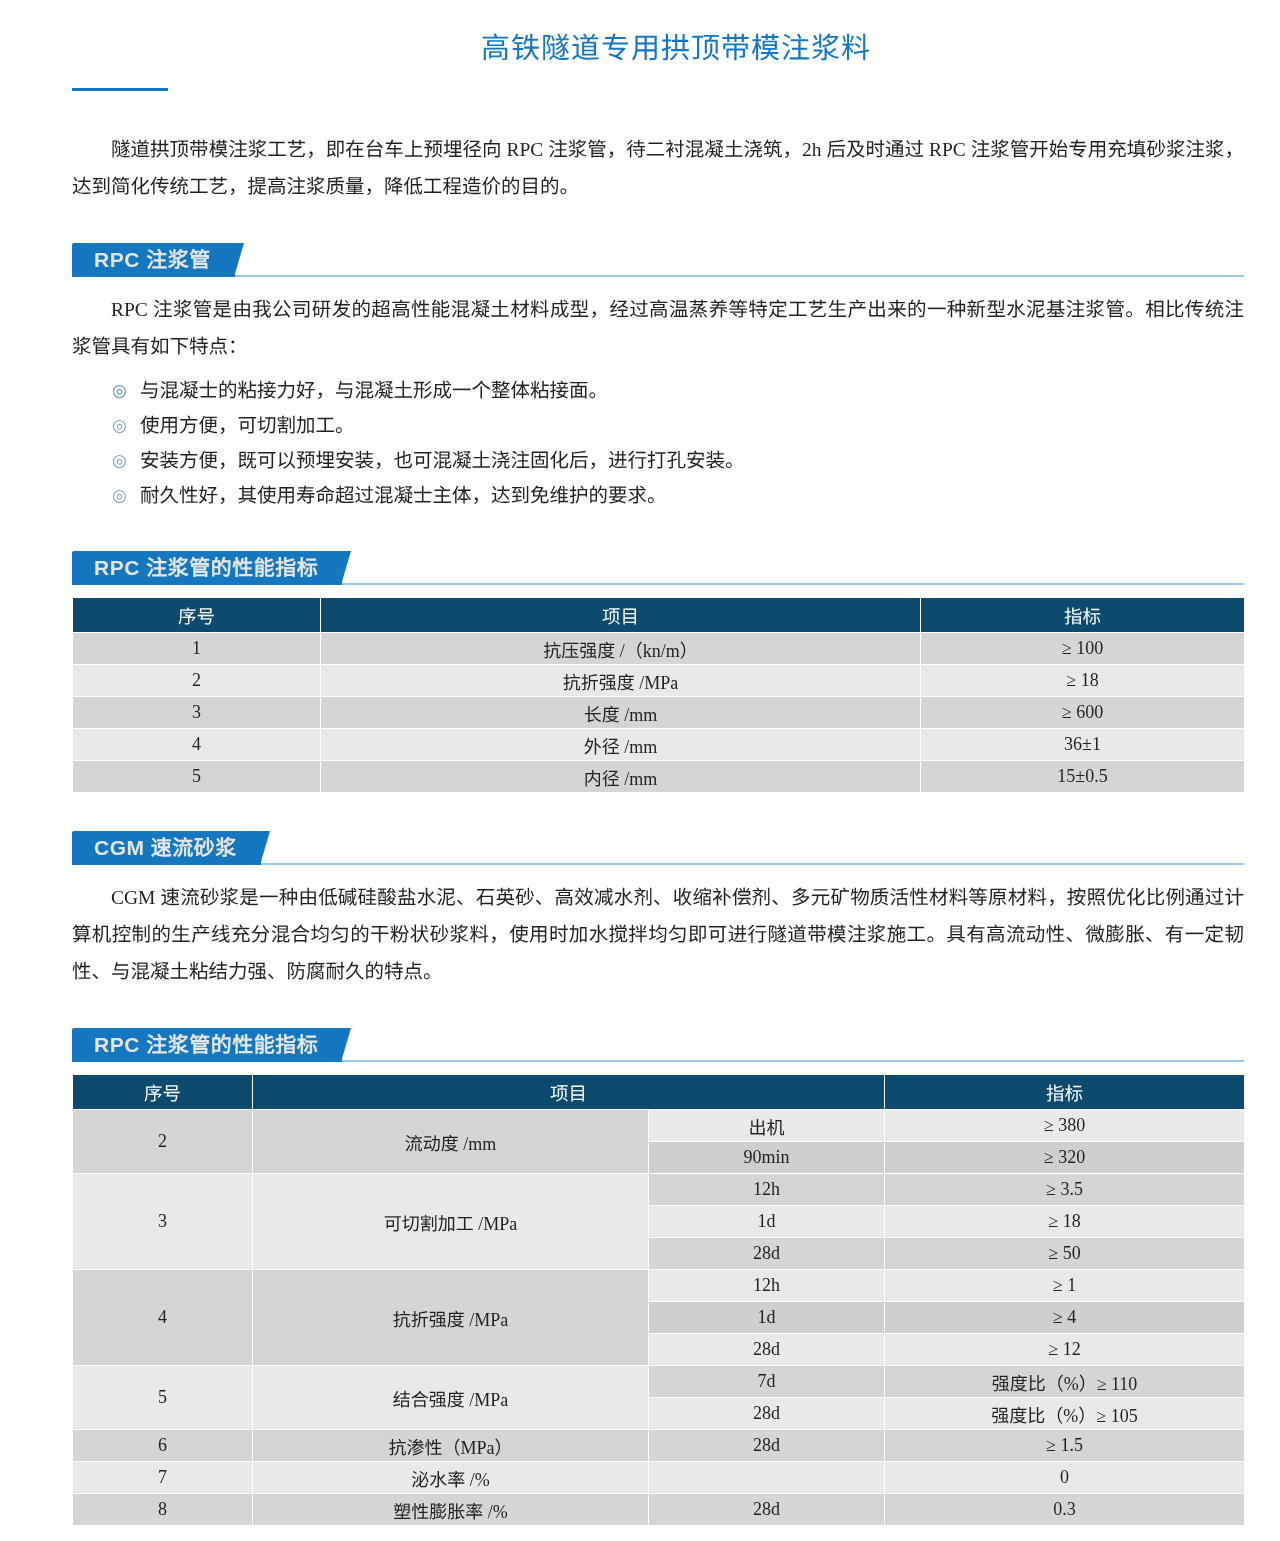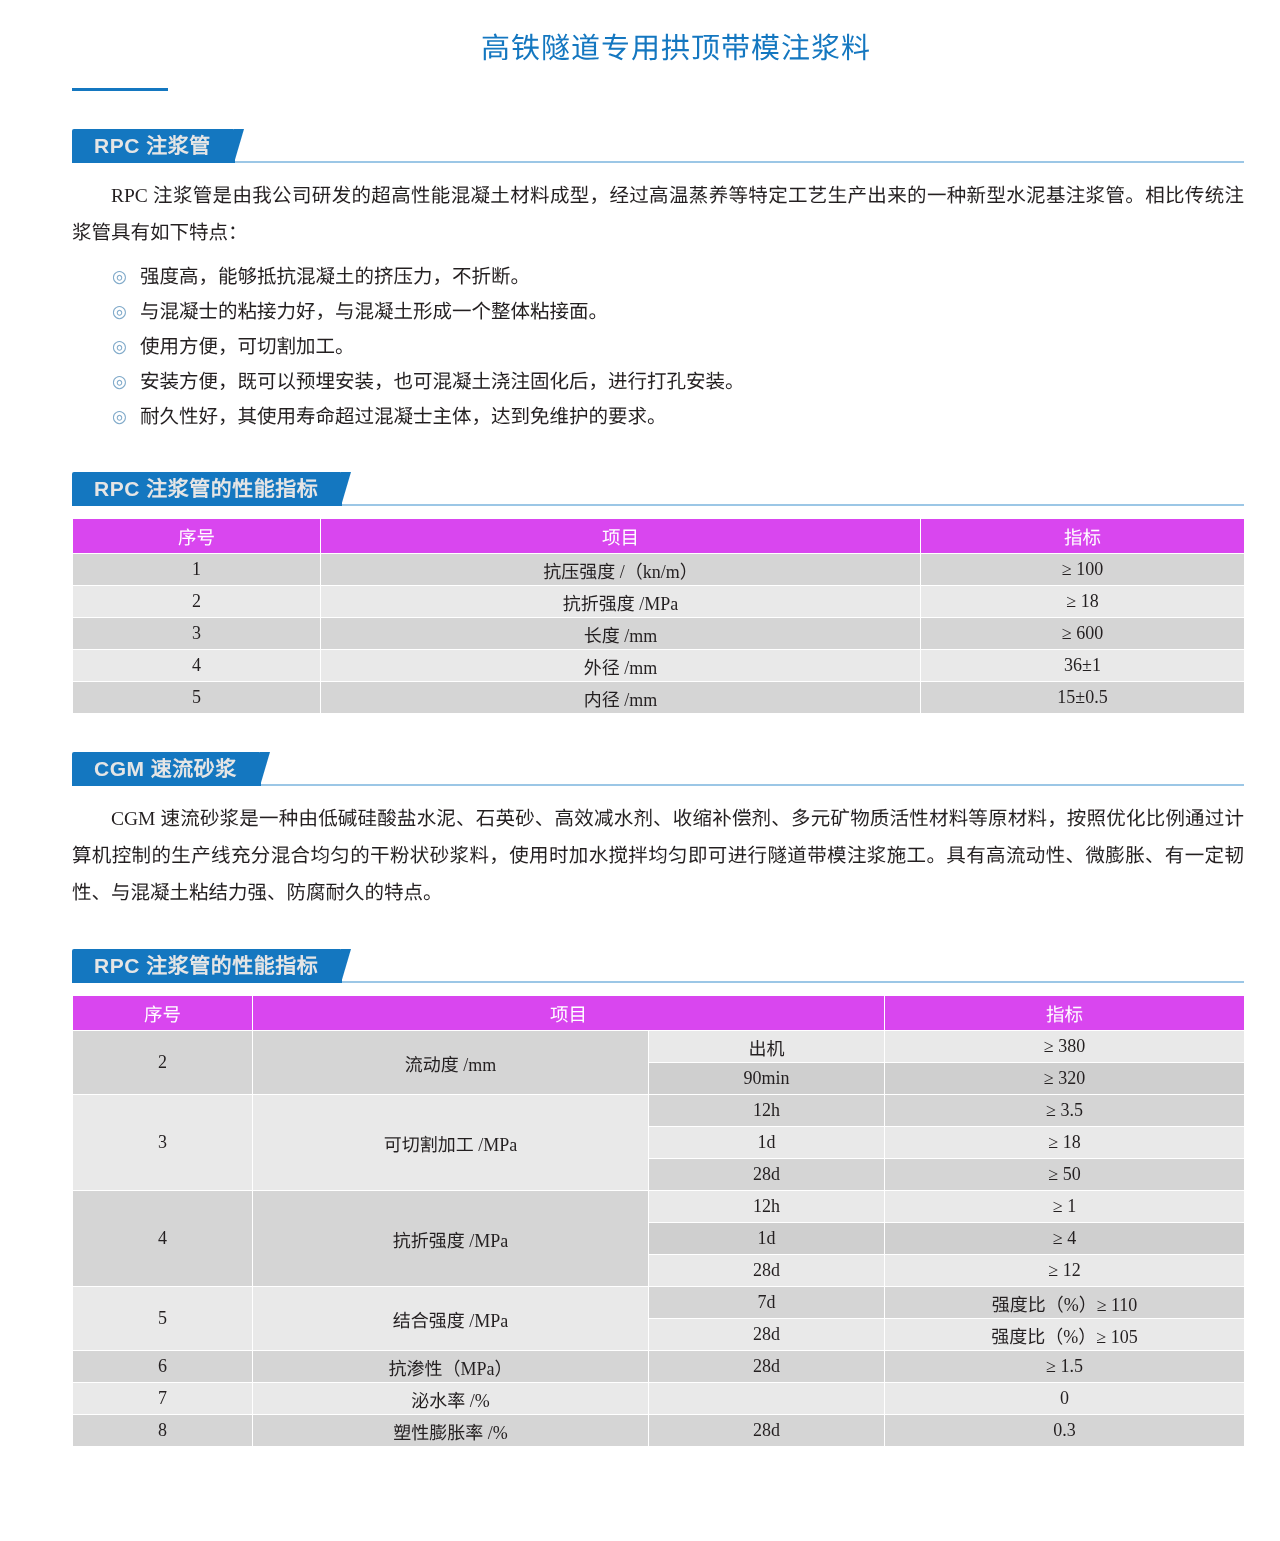--- a/index.html
+++ b/index.html
@@ -120,21 +120,21 @@
 
   
   table.spec {
     border-collapse: collapse;
     margin: 12px 0 0 72px;
     width: 1172px;
     table-layout: fixed;
     font-size: 18px;
   }
   table.spec th {
-    background: #d946ef;
+    background: #0c4a6e;
     color: #ffffff;
     font-weight: normal;
     font-family: "Liberation Sans", "DejaVu Sans", sans-serif;
     height: 32px;
     border: 1px solid #ffffff;
     text-align: center;
     font-size: 18.5px;
   }
   table.spec td {
     border: 1px solid #ffffff;
@@ -148,32 +148,32 @@
   table.spec td.shade-c { background: #cfcfcf; }
 </style>
 </head>
 <body>
 
 <div class="page">
 
   <h1 class="doc-title">高铁隧道专用拱顶带模注浆料</h1>
   <div class="title-rule"></div>
 
+  <p class="para para-intro">隧道拱顶带模注浆工艺，即在台车上预埋径向 RPC 注浆管，待二衬混凝土浇筑，2h 后及时通过 RPC 注浆管开始专用充填砂浆注浆，达到简化传统工艺，提高注浆质量，降低工程造价的目的。</p>
 
   <div class="section-head">
     <span class="tab">RPC 注浆管</span>
     <span class="baseline"></span>
   </div>
 
   <p class="para" style="padding-top:14px;">RPC 注浆管是由我公司研发的超高性能混凝土材料成型，经过高温蒸养等特定工艺生产出来的一种新型水泥基注浆管。相比传统注浆管具有如下特点：</p>
 
   <ul class="bullets">
     <li>
       <span class="b-icon">◎</span>
-      <span>强度高，能够抵抗混凝土的挤压力，不折断。</span>
     </li>
     <li>
       <span class="b-icon">◎</span>
       <span>与混凝士的粘接力好，与混凝土形成一个整体粘接面。</span>
     </li>
     <li>
       <span class="b-icon">◎</span>
       <span>使用方便，可切割加工。</span>
     </li>
     <li>

